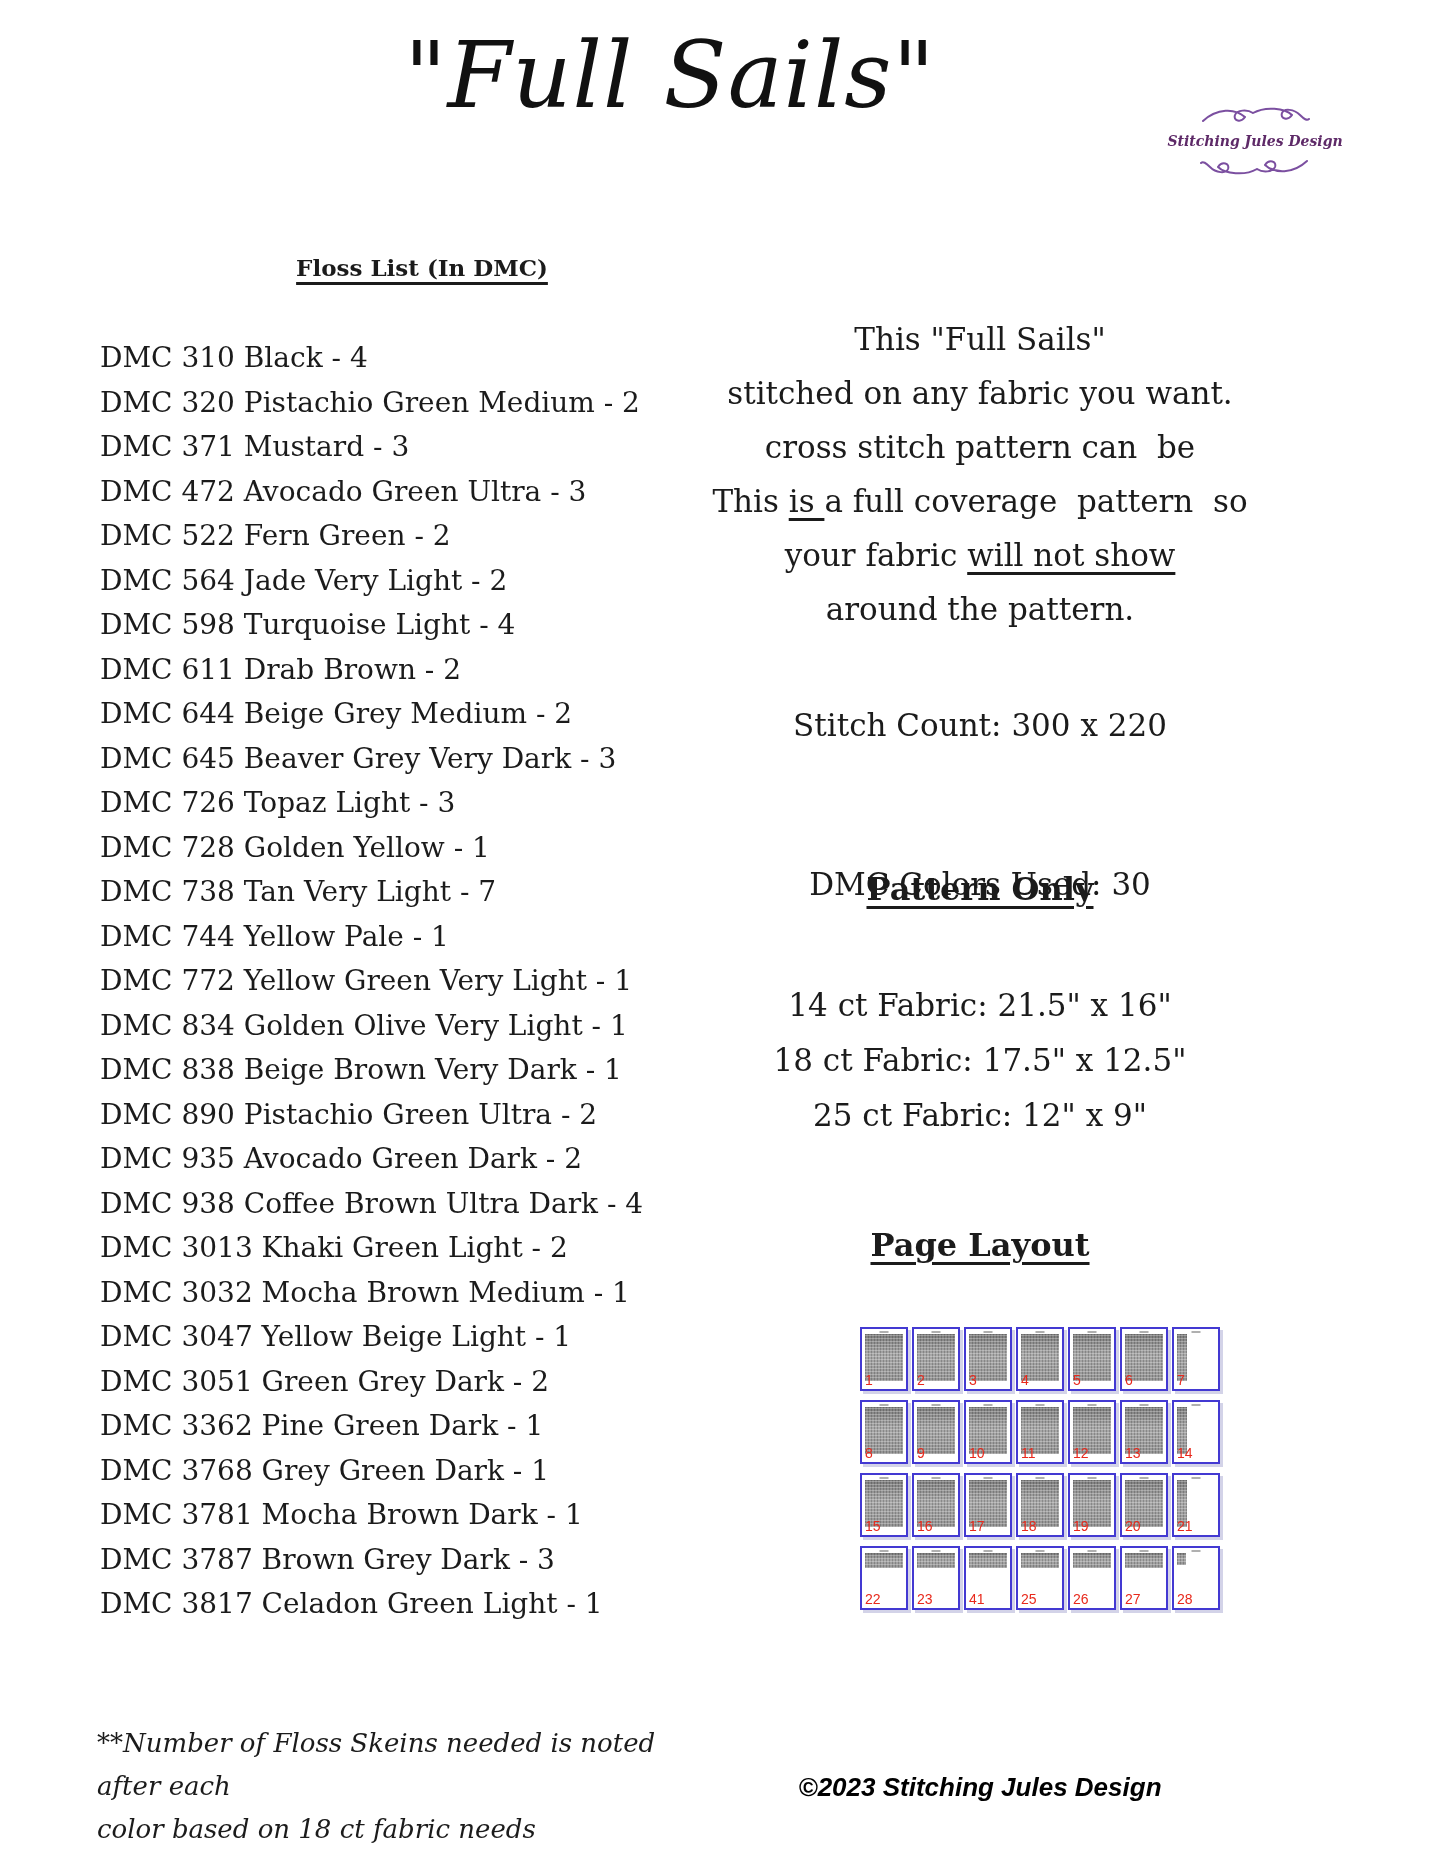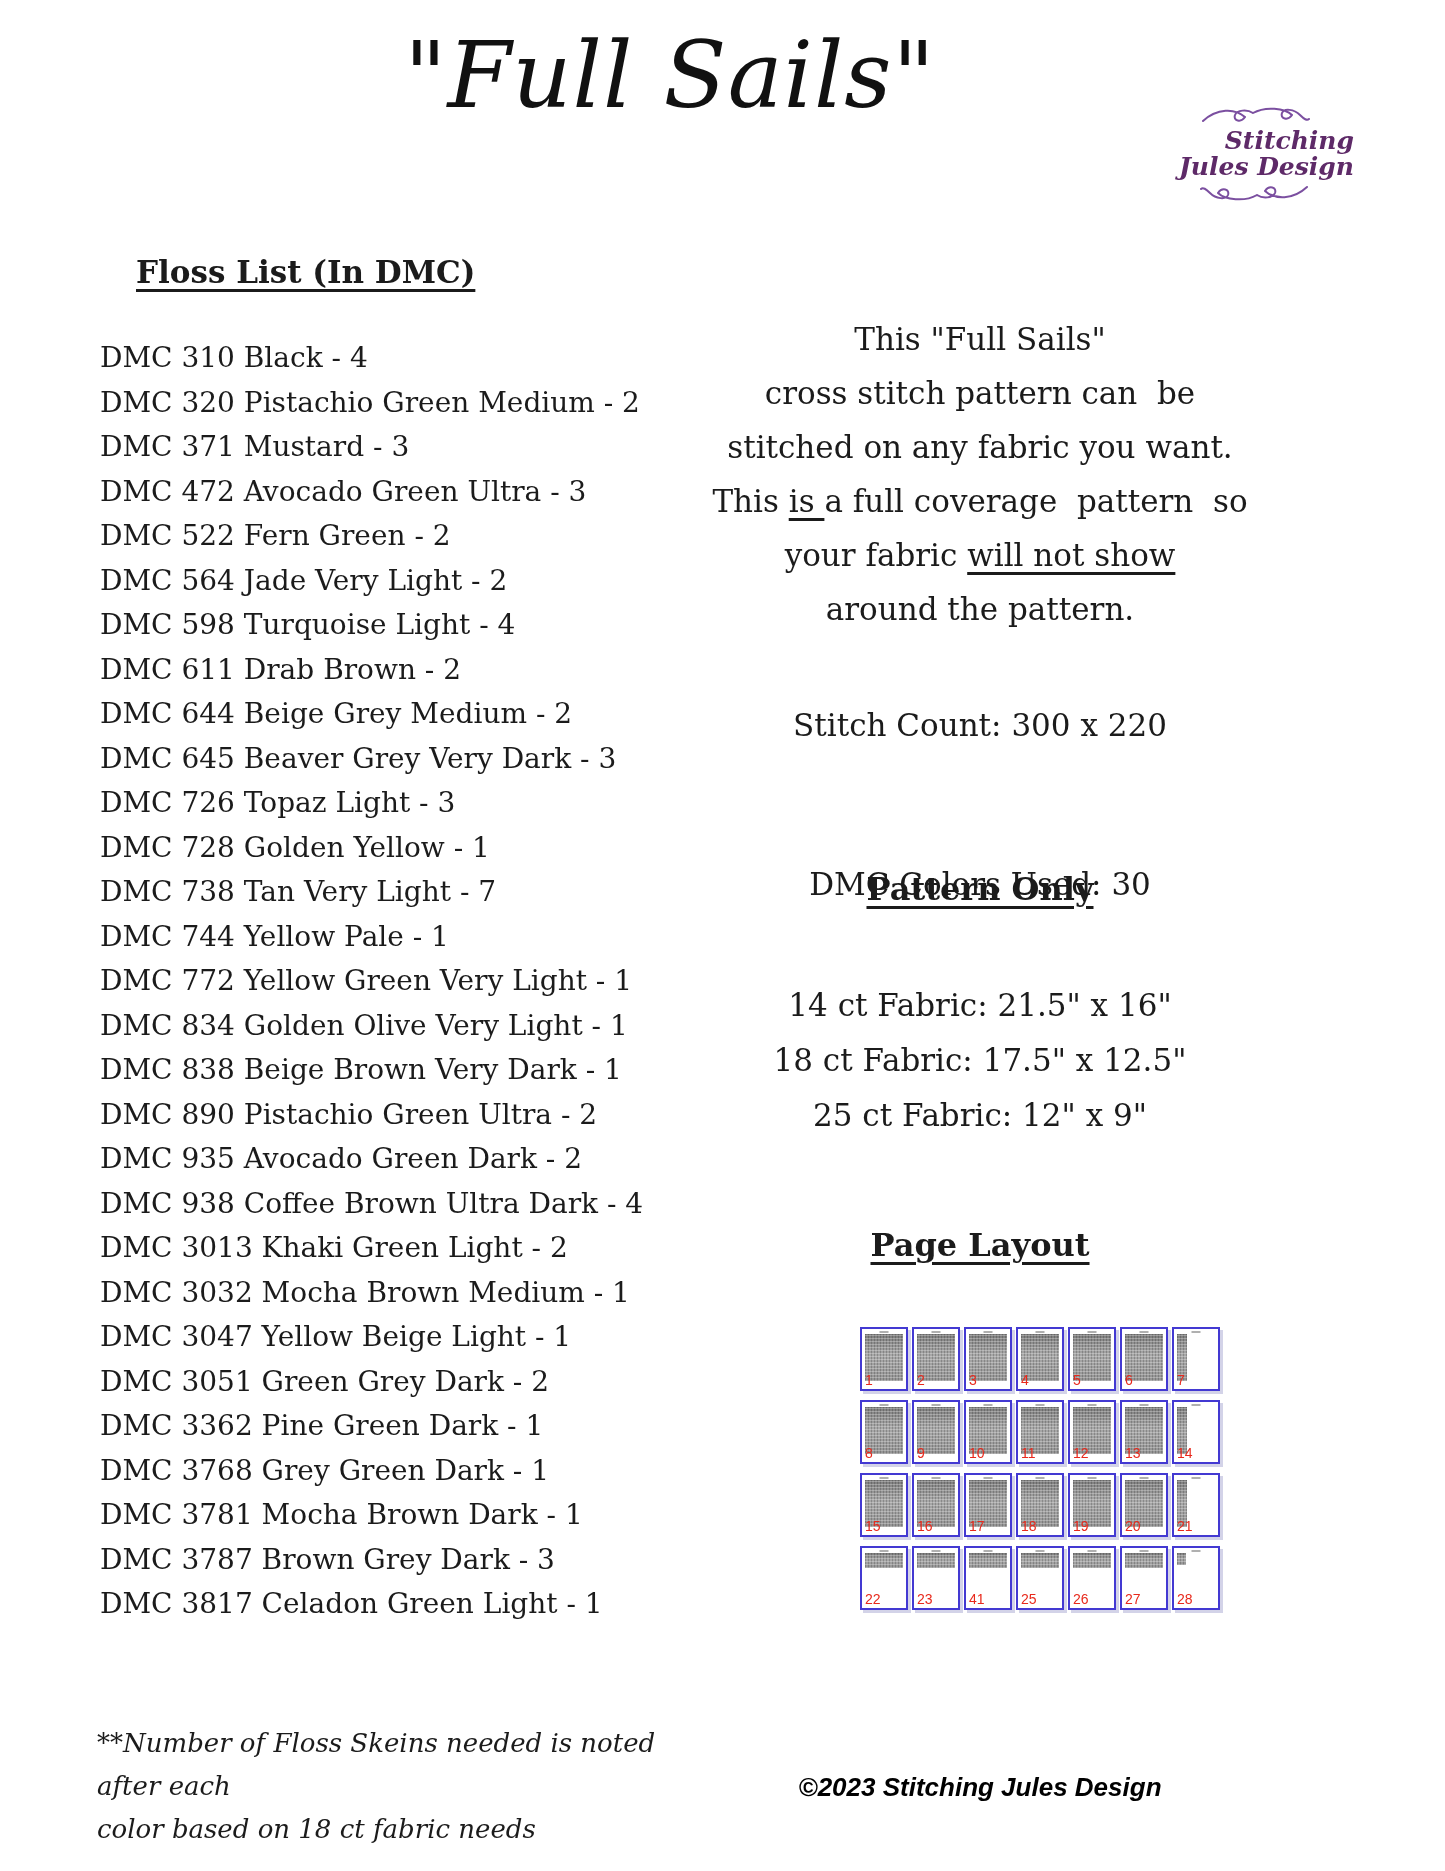--- a/index.html
+++ b/index.html
@@ -5,27 +5,27 @@
   html,body{margin:0;padding:0;background:#ffffff;}
   .page{position:relative;width:1445px;height:1871px;background:#ffffff;overflow:hidden;
         font-family:"DejaVu Serif",serif;color:#1b1b1b;}
 
   
   .title{position:absolute;left:0;top:22px;width:1340px;text-align:center;
          font-style:italic;font-size:92px;font-weight:400;color:#111;letter-spacing:1px;}
 
   
   .logo{position:absolute;left:1156px;top:106px;width:198px;text-align:center;}
-  .logo-text{font-style:italic;font-weight:bold;font-size:25px;color:#5e2a68;line-height:26px;text-align:right;}
+  .logo-text{font-style:italic;font-weight:bold;font-size:14px;color:#5e2a68;line-height:26px;}
   .flourish{display:block;margin:0 auto;}
   .flourish.bottom{transform:rotate(180deg);}
 
   
-  .floss-heading{position:absolute;left:136px;top:254px;width:560px;
-                 font-size:31px;font-weight:bold;
+  .floss-heading{position:absolute;left:142px;top:254px;width:560px;text-align:center;
+                 font-size:23px;font-weight:bold;
                  text-decoration:underline;text-decoration-thickness:3px;text-underline-offset:6px;}
   .floss-list{position:absolute;left:100px;top:336px;width:600px;}
   .floss-item{font-size:28px;line-height:44.5px;white-space:pre;}
   .footnote{position:absolute;left:97px;top:1722px;width:620px;}
   .fn-line{font-style:italic;font-size:26px;line-height:43px;}
 
   
   .rcol{position:absolute;left:700px;width:560px;text-align:center;}
   .description{top:312px;}
   .desc-line{font-size:31px;line-height:54px;white-space:pre;}
@@ -107,22 +107,22 @@
       <div class="floss-item">DMC 3787 Brown Grey Dark - 3</div>
       <div class="floss-item">DMC 3817 Celadon Green Light - 1</div>
     </div>
   <div class="footnote">
       <div class="fn-line">**Number of Floss Skeins needed is noted after each</div>
       <div class="fn-line">color based on 18 ct fabric needs</div>
     </div>
 
   <div class="rcol description">
       <div class="desc-line"><span>This "Full Sails"</span></div>
+      <div class="desc-line"><span>stitched on any fabric you want.</span></div>
       <div class="desc-line"><span>cross stitch pattern can  be</span></div>
-      <div class="desc-line"><span>stitched on any fabric you want.</span></div>
       <div class="desc-line"><span>This </span><span class="u">is </span><span>a full coverage  pattern  so</span></div>
       <div class="desc-line"><span>your fabric </span><span class="u">will not show</span></div>
       <div class="desc-line"><span>around the pattern.</span></div>
     </div>
   <div class="rcol stitch-count">Stitch Count: 300 x 220</div>
   <div class="rcol colors-used">DMC Colors Used: 30</div>
   <div class="rcol pattern-only">Pattern Only</div>
   <div class="rcol fabric-sizes">
       <div class="fabric-line">14 ct Fabric: 21.5" x 16"</div>
       <div class="fabric-line">18 ct Fabric: 17.5" x 12.5"</div>

